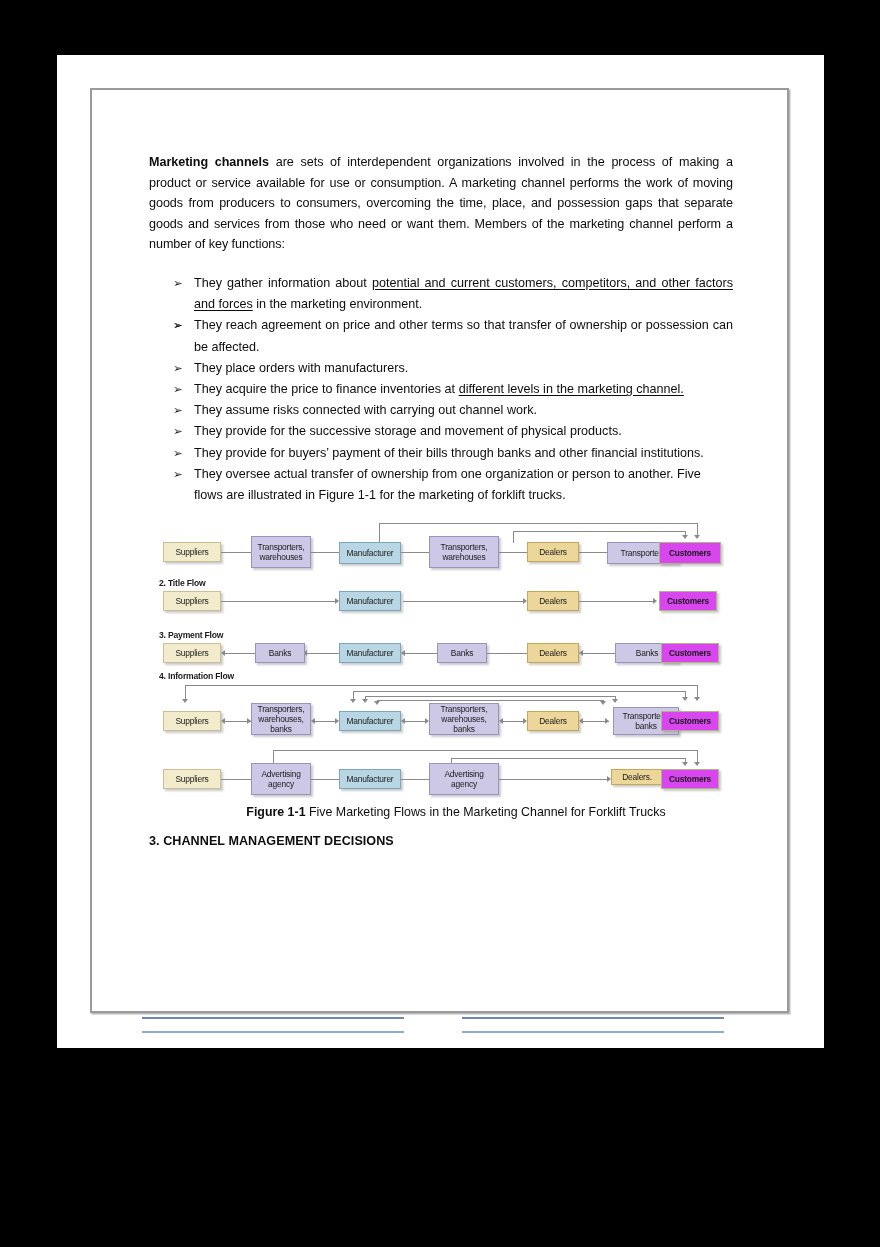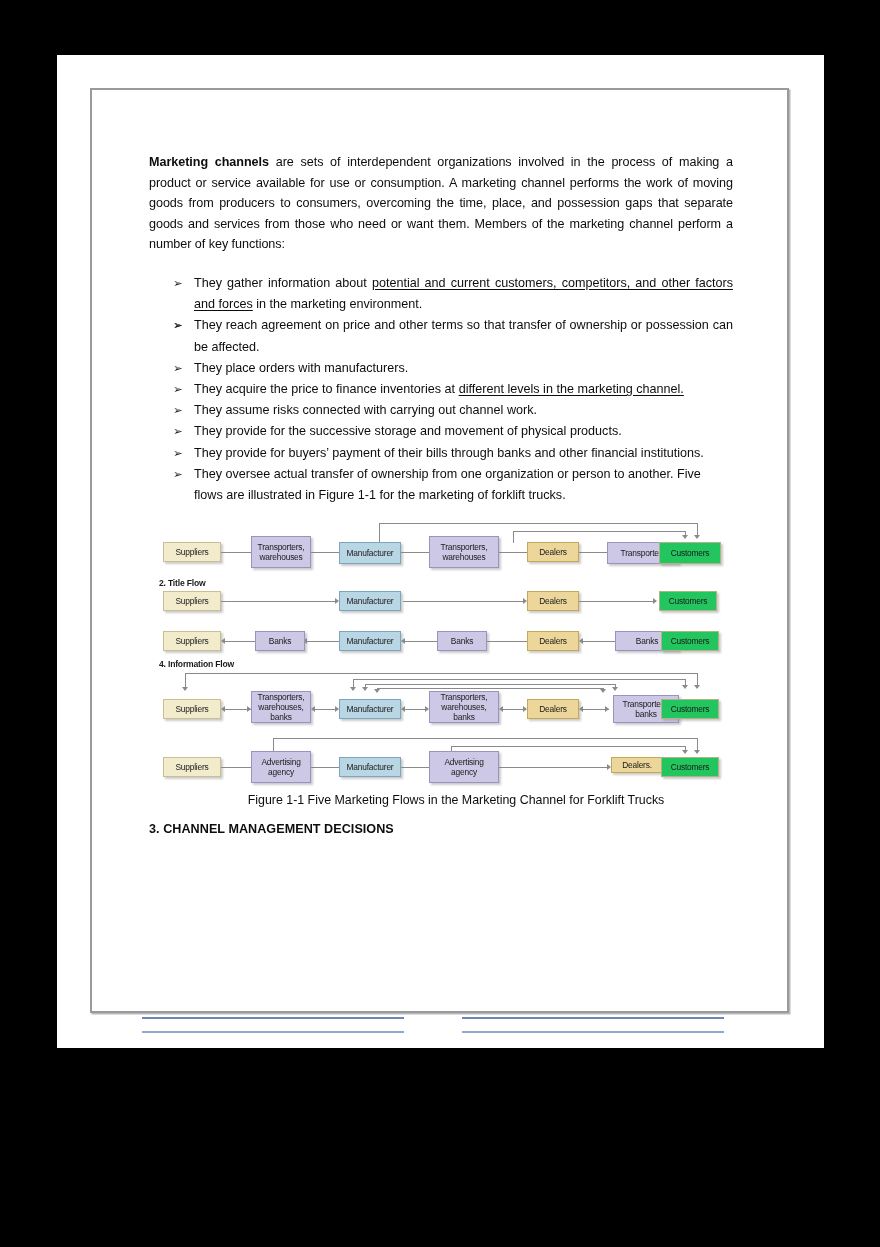--- a/index.html
+++ b/index.html
@@ -114,21 +114,21 @@
     line-height: 10.2px;
     color: #1a1a1a;
     letter-spacing: -0.2px;
     box-shadow: 2px 2px 2px rgba(140,140,140,0.45);
     padding: 1px;
   }
   .n-supplier  { background: #f2eccd; border-color: #c9bf93; }
   .n-transport { background: #cdc8e6; border-color: #9a93c0; }
   .n-maker     { background: #b9d6e4; border-color: #7ba6bd; }
   .n-dealer    { background: #ecd69a; border-color: #c4a martial; border-color: #c4a757; }
-  .n-customer  { background: #22c55e; border-color: #aeb483; }
+  .n-customer  { background: #d946ef; border-color: #aeb483; font-weight: bold; }
 
   .line { position: absolute; background: #8a8a8a; }
   .hline { height: 1px; }
   .vline { width: 1px; }
 
   .arrow-r, .arrow-l, .arrow-d {
     position: absolute;
     width: 0; height: 0;
   }
   .arrow-r {
@@ -148,21 +148,21 @@
   }
 
   
   #figure-caption {
     margin-top: 12px;
     text-align: center;
     font-size: 12.4px;
     color: #0d0d0d;
     padding-left: 30px;
   }
-  #figure-caption b { font-weight: 400; }
+  #figure-caption b { font-weight: 700; }
 
   .heading {
     font-size: 12.6px;
     font-weight: 700;
     color: #0d0d0d;
     margin-top: 15px;
     letter-spacing: 0.05px;
   }
   #heading-sub { letter-spacing: 0.4px; }
 
@@ -270,20 +270,21 @@
             <div class="arrow-r" style="left:498px; top:8px;"></div>
 
           <div class="node n-supplier" style="left:8px;   top:1px; width:58px; height:20px;">Suppliers</div>
           <div class="node n-maker" style="left:184px; top:1px; width:62px; height:20px;">Manufacturer</div>
           <div class="node n-dealer" style="left:372px; top:1px; width:52px; height:20px;">Dealers</div>
           <div class="node n-customer" style="left:504px; top:1px; width:58px; height:20px;">Customers</div>
         </div>
       </div>
 
       <div class="flow-row" style="margin-top:14px;">
+        <div class="flow-title">3. Payment Flow</div>
         <div class="flow-canvas" style="height:26px;">
           <div class="line hline" style="left:70px;  top:11px; width:30px;"></div>
             <div class="arrow-l" style="left:66px;  top:8px;"></div>
           <div class="line hline" style="left:152px; top:11px; width:36px;"></div>
             <div class="arrow-l" style="left:148px; top:8px;"></div>
           <div class="line hline" style="left:250px; top:11px; width:32px;"></div>
             <div class="arrow-l" style="left:246px; top:8px;"></div>
           <div class="line hline" style="left:332px; top:11px; width:44px;"></div>
             <div class="arrow-l" style="left:328px; top:8px;"></div>
           <div class="line hline" style="left:428px; top:11px; width:32px;"></div>

